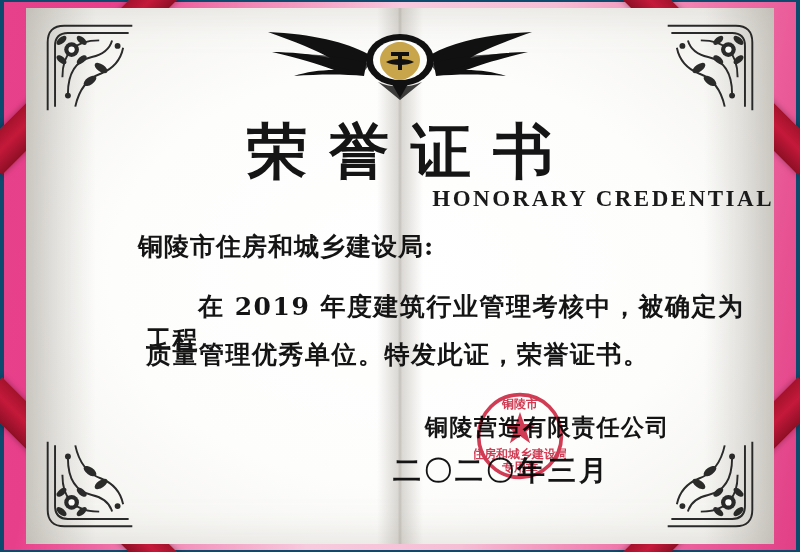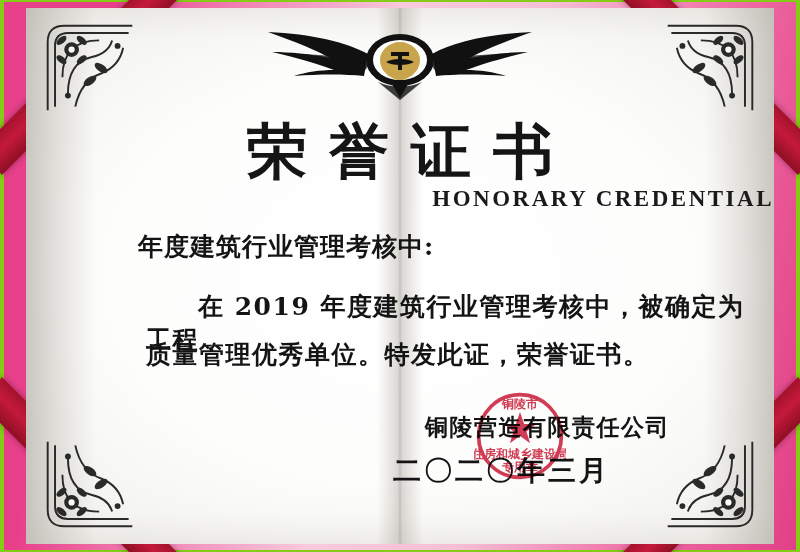--- a/index.html
+++ b/index.html
@@ -12,21 +12,21 @@
     height: 552px;
     overflow: hidden;
     font-family: "Liberation Serif", serif;
   }
 
   
   .photo {
     position: relative;
     width: 800px;
     height: 552px;
-    background: #84cc16;
+    background: #0c4a6e;
     overflow: hidden;
   }
 
   
   .cover {
     position: absolute;
     left: 4px;
     top: 2px;
     width: 792px;
     height: 548px;
@@ -325,21 +325,21 @@
         <path d="M136 38 C142 34 158 34 164 38 C158 42 142 42 136 38 Z" fill="#111111"></path>
 
         <path d="M142 60 L150 74 L158 60 Z"></path>
         <path d="M128 58 L150 76 L172 58 C160 64 140 64 128 58 Z" opacity="0.8"></path>
       </g>
     </svg>
 
     <div class="title-zh">荣誉证书</div>
     <div class="title-en">HONORARY CREDENTIAL</div>
 
-    <div class="recipient">年度建筑行业管理考核中:</div>
+    <div class="recipient">铜陵市住房和城乡建设局:</div>
 
     <div class="body-line body-line-1">在 2019 年度建筑行业管理考核中，被确定为工程</div>
     <div class="body-line body-line-2">质量管理优秀单位。特发此证，荣誉证书。</div>
 
     <div class="issuer">铜陵营造有限责任公司</div>
     <div class="issue-date">二〇二〇年三月</div>
 
     <svg class="seal" viewBox="0 0 100 100">
       <circle cx="50" cy="50" r="45" fill="none" stroke="#c8102e" stroke-width="4"></circle>
       <path d="M50 24 L54.5 37 L68 37 L57 45 L61 58 L50 50 L39 58 L43 45 L32 37 L45.5 37 Z" fill="#c8102e"></path>

